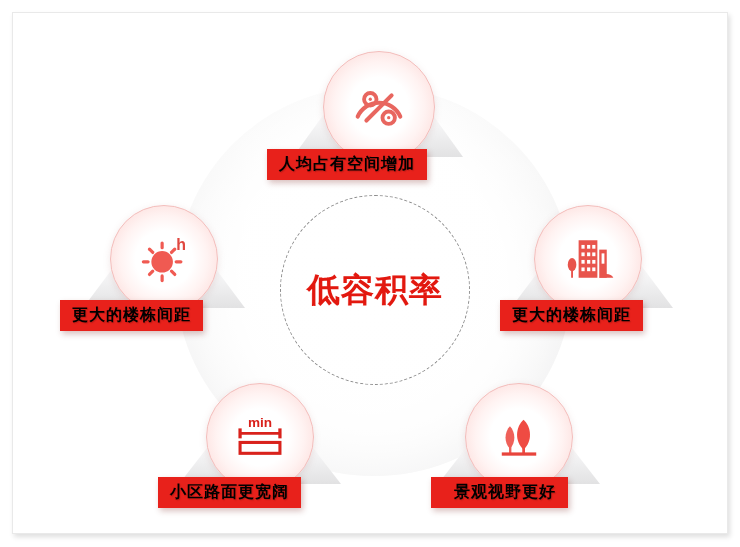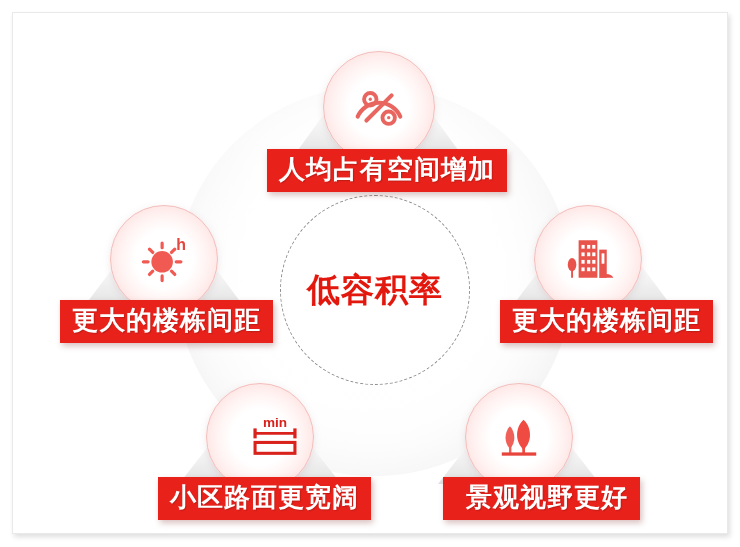--- a/index.html
+++ b/index.html
@@ -124,23 +124,23 @@
     display: flex;
     align-items: center;
     justify-content: center;
   }
   .node-bubble svg { display: block; }
 
   
   .node-label {
     position: absolute;
     background: #e8211b;
-    color: #ffffff;
+    color: #000000;
     font-weight: bold;
-    font-size: 26px;
+    font-size: 16px;
     letter-spacing: 1px;
     white-space: nowrap;
     padding: 6px 12px 7px 12px;
     box-shadow: 2px 3px 6px rgba(120,30,25,0.28);
     text-shadow: 1px 1px 1px rgba(120,20,15,0.35);
     line-height: 1.15;
   }
 
   
   #bubble-space   { left: 310px; top: 38px;  width: 110px; height: 110px; }
@@ -151,27 +151,27 @@
   #bubble-sun     { left: 97px;  top: 192px; width: 106px; height: 106px; }
   #label-sun      { left: 47px;  top: 287px; }
   #pedestal-sun   { left: 70px;  top: 243px; width: 162px; height: 52px;
                     clip-path: polygon(24% 0%, 76% 0%, 100% 100%, 0% 100%); }
 
   #bubble-build   { left: 521px; top: 192px; width: 106px; height: 106px; }
   #label-build    { left: 487px; top: 287px; }
   #pedestal-build { left: 498px; top: 243px; width: 162px; height: 52px;
                     clip-path: polygon(24% 0%, 76% 0%, 100% 100%, 0% 100%); }
 
-  #bubble-road    { left: 193px; top: 370px; width: 106px; height: 106px; justify-content: flex-end; }
+  #bubble-road    { left: 193px; top: 370px; width: 106px; height: 106px; }
   #label-road     { left: 145px; top: 464px; }
   #pedestal-road  { left: 166px; top: 421px; width: 162px; height: 50px;
                     clip-path: polygon(24% 0%, 76% 0%, 100% 100%, 0% 100%); }
 
   #bubble-view    { left: 452px; top: 370px; width: 106px; height: 106px; }
-  #label-view     { left: 430px; top: 464px; padding-left: 23px; }
+  #label-view     { left: 418px; top: 464px; padding-left: 23px; }
   #pedestal-view  { left: 425px; top: 421px; width: 162px; height: 50px;
                     clip-path: polygon(24% 0%, 76% 0%, 100% 100%, 0% 100%); }
 </style>
 </head>
 <body>
 
 <div id="infographic-card">
 
   <div id="hub-backdrop"></div>
   <div id="hub-backdrop-shade"></div>

